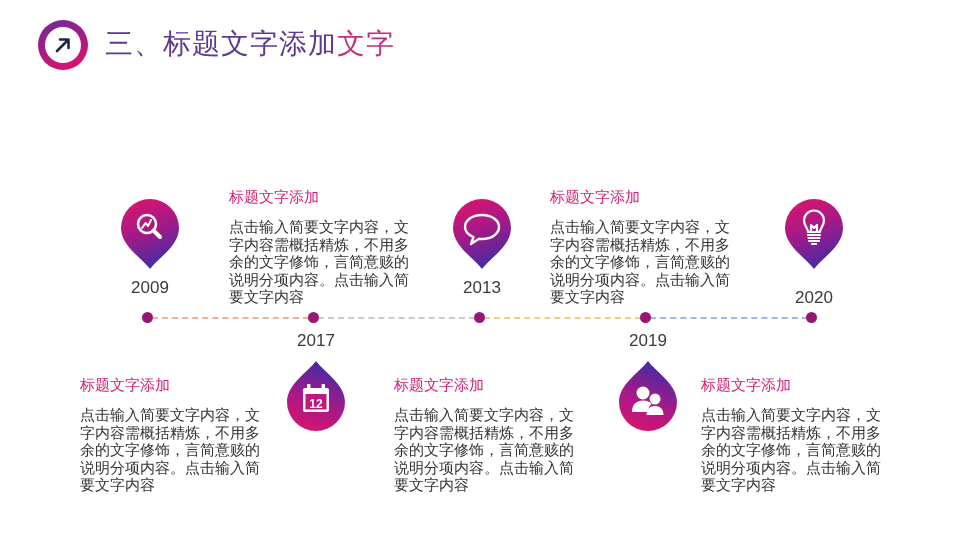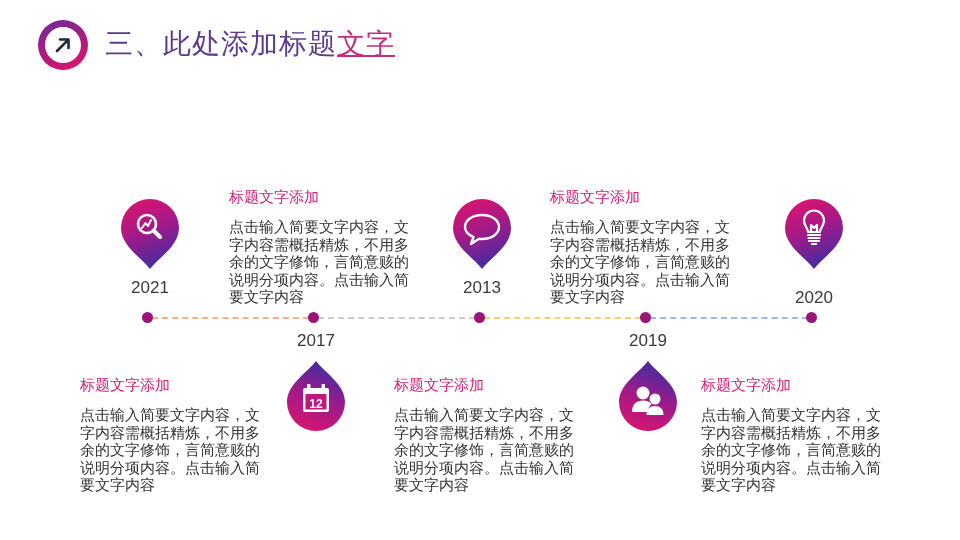--- a/index.html
+++ b/index.html
@@ -13,21 +13,21 @@
     background: linear-gradient(160deg, #6a2c9a 0%, #b0197e 55%, #e3136a 100%);
   }
   .logo-ring .inner {
     position:absolute; left:7px; top:7px; width:36px; height:36px; border-radius:50%;
     background:#fff; display:flex; align-items:center; justify-content:center;
   }
   .page-title {
     left:105px; top:24px; font-size:28px; letter-spacing:1px; line-height:40px;
     color:#5c3a8f;
   }
-  .page-title .accent { color:#c2307d;text-decoration:underline; }
+  .page-title .accent { color:#c2307d; }
 
   .pin { width:60px; height:72px;text-align:center; }
   .pin svg { display:block; }
 
   .year { font-size:17px; color:#3a3a3a; width:80px; text-align:center; font-family:"Liberation Sans", sans-serif; }
 
   .dot { width:11px; height:11px; border-radius:50%; background:#9b1578; }
 
   .seg { height:0; border-top:2px dashed; }
 
@@ -52,21 +52,21 @@
   </defs>
 </svg>
 
 <div class="abs logo-ring">
   <div class="inner">
     <svg width="22" height="22" viewBox="0 0 22 22">
       <path d="M5 17 L16 6 M8 5.5 H16.5 V14" stroke="#1d2a3a" stroke-width="2.6" fill="none" stroke-linecap="round" stroke-linejoin="round"></path>
     </svg>
   </div>
 </div>
-<div class="abs page-title"><span>三、此处添加标题</span><span class="accent">文字</span></div>
+<div class="abs page-title"><span>三、标题文字添加</span><span class="accent">文字</span></div>
 
 <div class="abs seg" style="left:152px; top:317px; width:157px; border-color:#f2b38a;"></div>
 <div class="abs seg" style="left:318px; top:317px; width:157px; border-color:#cfc9c3;"></div>
 <div class="abs seg" style="left:484px; top:317px; width:157px; border-color:#f0cf7a;"></div>
 <div class="abs seg" style="left:650px; top:317px; width:158px; border-color:#9fb7e6;"></div>
 
 <div class="abs dot" style="left:142px; top:312px;"></div>
 <div class="abs dot" style="left:308px; top:312px;"></div>
 <div class="abs dot" style="left:474px; top:312px;"></div>
 <div class="abs dot" style="left:640px; top:312px;"></div>
@@ -75,21 +75,21 @@
 <div class="abs pin" style="left:120px; top:198px;">
   <svg width="60" height="72" viewBox="0 0 60 72">
     <path d="M30 71 C22 60 1 48 1 30 A29 29 0 0 1 59 30 C59 48 38 60 30 71 Z" fill="url(#gPinDown)"></path>
     <g>
       <circle cx="27" cy="26" r="9" fill="none" stroke="#fff" stroke-width="2.6"></circle>
       <path d="M33.5 32.5 L40 39" stroke="#fff" stroke-width="4" stroke-linecap="round"></path>
       <path d="M22 30 L25.5 25 L28 28 L31 22" stroke="#fff" stroke-width="2" fill="none" stroke-linecap="round" stroke-linejoin="round"></path>
     </g>
   </svg>
 </div>
-<div class="abs year" style="left:110px; top:278px;">2021</div>
+<div class="abs year" style="left:110px; top:278px;">2009</div>
 
 <div class="abs pin" style="left:452px; top:198px;">
   <svg width="60" height="72" viewBox="0 0 60 72">
     <path d="M30 71 C22 60 1 48 1 30 A29 29 0 0 1 59 30 C59 48 38 60 30 71 Z" fill="url(#gPinDown)"></path>
     <g>
       <path d="M30 17 C20 17 13 22.5 13 29 C13 33.5 16.5 37 21.5 39 L19 46 L27 40.8 C28 41 29 41 30 41 C40 41 47 35.5 47 29 C47 22.5 40 17 30 17 Z" fill="none" stroke="#fff" stroke-width="2.4" stroke-linejoin="round"></path>
     </g>
   </svg>
 </div>
 <div class="abs year" style="left:442px; top:278px;">2013</div>

